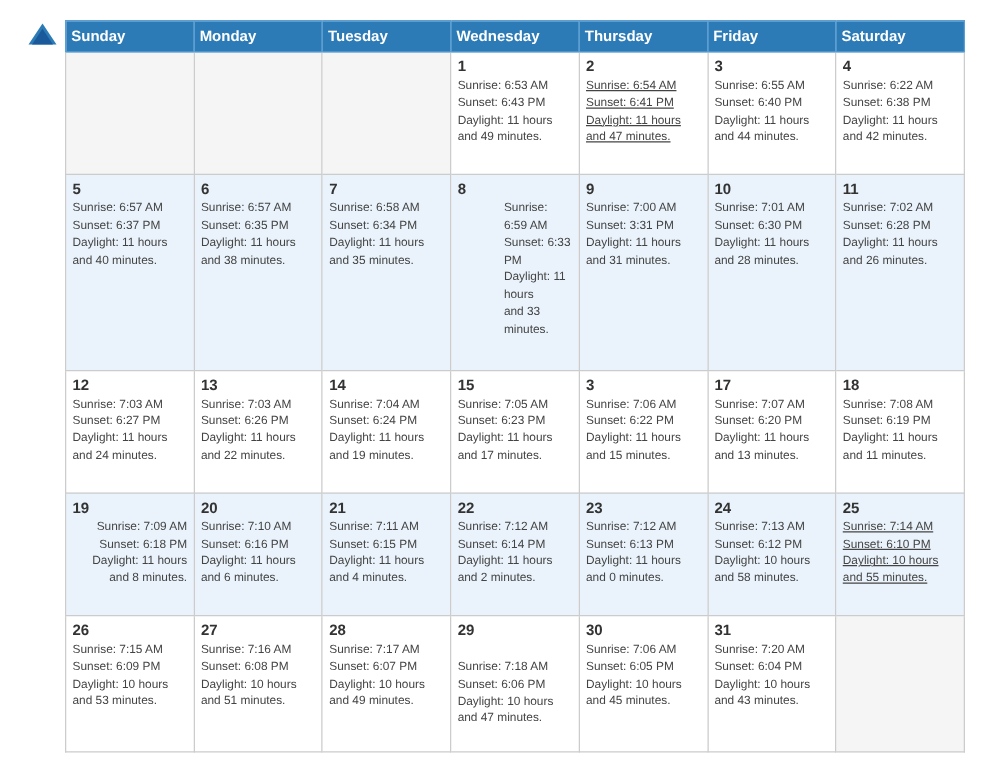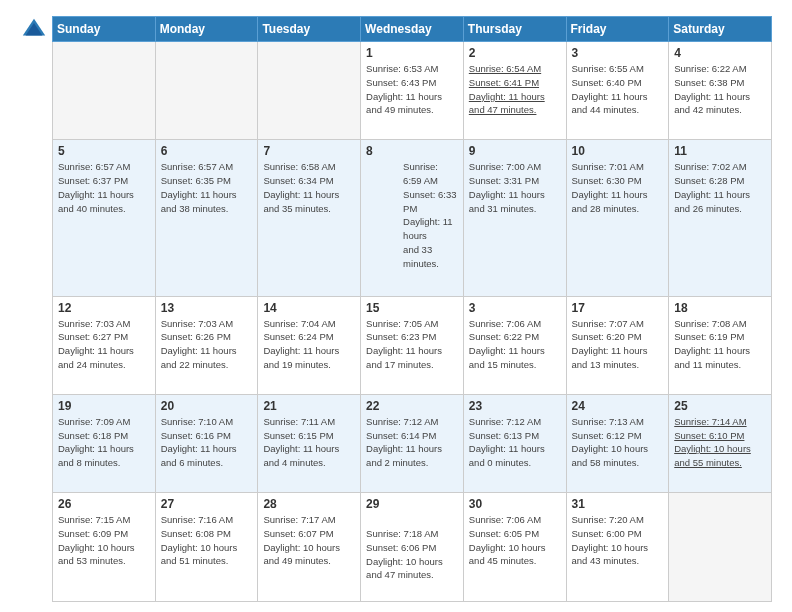--- a/index.html
+++ b/index.html
@@ -271,21 +271,21 @@
             <span class="day-number">18</span>
             <div class="day-info" style="white-space: pre-line;">Sunrise: 7:08 AM
 Sunset: 6:19 PM
 Daylight: 11 hours
 and 11 minutes.</div>
           </td>
         </tr>
         <tr class="row-bg-even">
           <td>
             <span class="day-number">19</span>
-            <div class="day-info" style="white-space: pre-line;">Sunrise: 7:09 AM
+            <div class="day-info" style="white-space: pre-line; text-align: right;">Sunrise: 7:09 AM
 Sunset: 6:18 PM
 Daylight: 11 hours
 and 8 minutes.</div>
           </td>
           <td>
             <span class="day-number">20</span>
             <div class="day-info" style="white-space: pre-line;">Sunrise: 7:10 AM
 Sunset: 6:16 PM
 Daylight: 11 hours
 and 6 minutes.</div>
@@ -358,21 +358,21 @@
           <td>
             <span class="day-number">30</span>
             <div class="day-info" style="white-space: pre-line;">Sunrise: 7:06 AM
 Sunset: 6:05 PM
 Daylight: 10 hours
 and 45 minutes.</div>
           </td>
           <td>
             <span class="day-number">31</span>
             <div class="day-info" style="white-space: pre-line;">Sunrise: 7:20 AM
-Sunset: 6:00 PM
+Sunset: 6:04 PM
 Daylight: 10 hours
 and 43 minutes.</div>
           </td>
           <td class="empty"></td>
         </tr>
       </tbody>
   </table>
 </div>
 
 </body></html>

